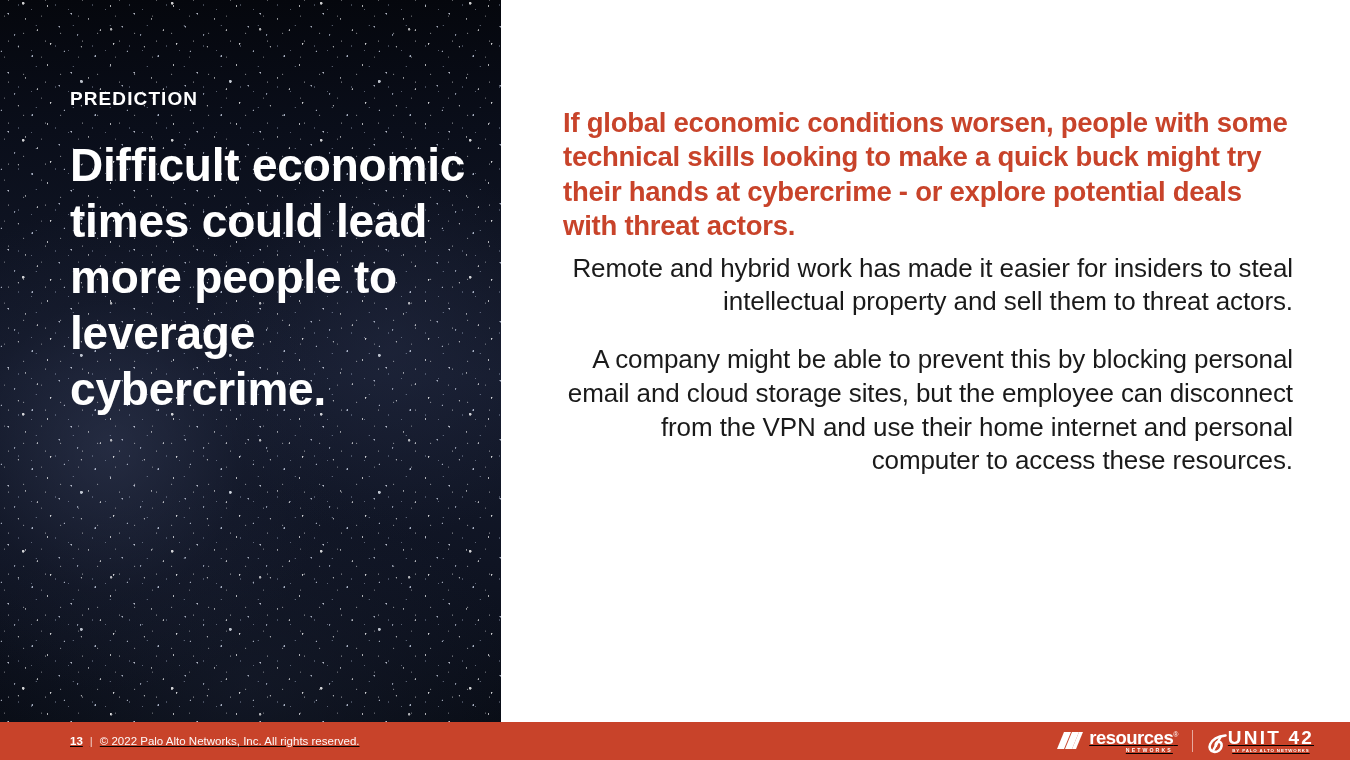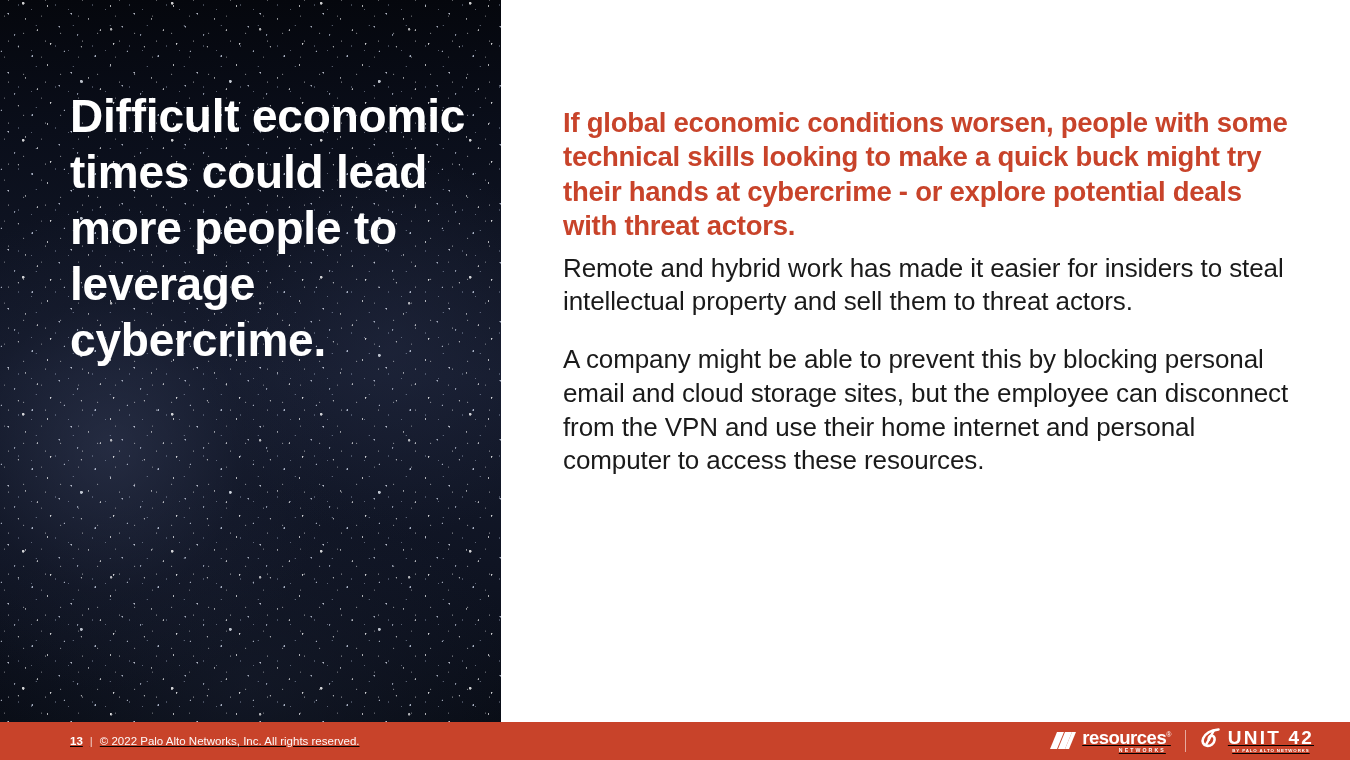--- a/index.html
+++ b/index.html
@@ -137,20 +137,21 @@
     margin-bottom: 8px;
   }
 
   .body-para {
     font-size: 26px;
     font-weight: normal;
     color: #1a1a1a;
     line-height: 1.3;
     letter-spacing: -0.1px;
     margin-bottom: 24px;
+    text-align: right;
   }
   .body-para:last-child { margin-bottom: 6px; }
 
   
   .footer {
     position: absolute;
     left: 0;
     bottom: 0;
     width: 1350px;
     height: 38px;
@@ -211,21 +212,21 @@
     padding-right: 5px;
   }
 
   .logo-divider {
     width: 1px;
     height: 22px;
     background: rgba(255,255,255,0.55);
   }
 
   
-  .u42-logo { display: flex; align-items: flex-start; gap: 7px; }
+  .u42-logo { display: flex; align-items: flex-end; }
   .u42-wordmark { display: flex; flex-direction: column; align-items: center; line-height: 1; }
   .u42-name {
     font-size: 19px;
     font-weight: bold;
     color: #ffffff;
     letter-spacing: 2.2px;
   }
   .u42-sub {
     font-size: 4.4px;
     font-weight: bold;
@@ -239,20 +240,21 @@
 
 <div class="slide">
 
   <div class="left-panel">
     <div class="starfield-base"></div>
     <div class="stars-a"></div>
     <div class="stars-b"></div>
     <div class="stars-c"></div>
 
     <div class="left-content">
+      <div class="kicker">PREDICTION</div>
       <h1 class="headline">Difficult economic times could lead more people to leverage cybercrime.</h1>
     </div>
   </div>
 
   <div class="right-panel">
     <div class="right-content">
       <p class="lead">If global economic conditions worsen, people with some technical skills looking to make a quick buck might try their hands at cybercrime - or explore potential deals with threat actors.</p>
       <p class="body-para">Remote and hybrid work has made it easier for insiders to steal intellectual property and sell them to threat actors.</p>
       <p class="body-para">A company might be able to prevent this by blocking personal email and cloud storage sites, but the employee can disconnect from the VPN and use their home internet and personal computer to access these resources.</p>
     </div>

